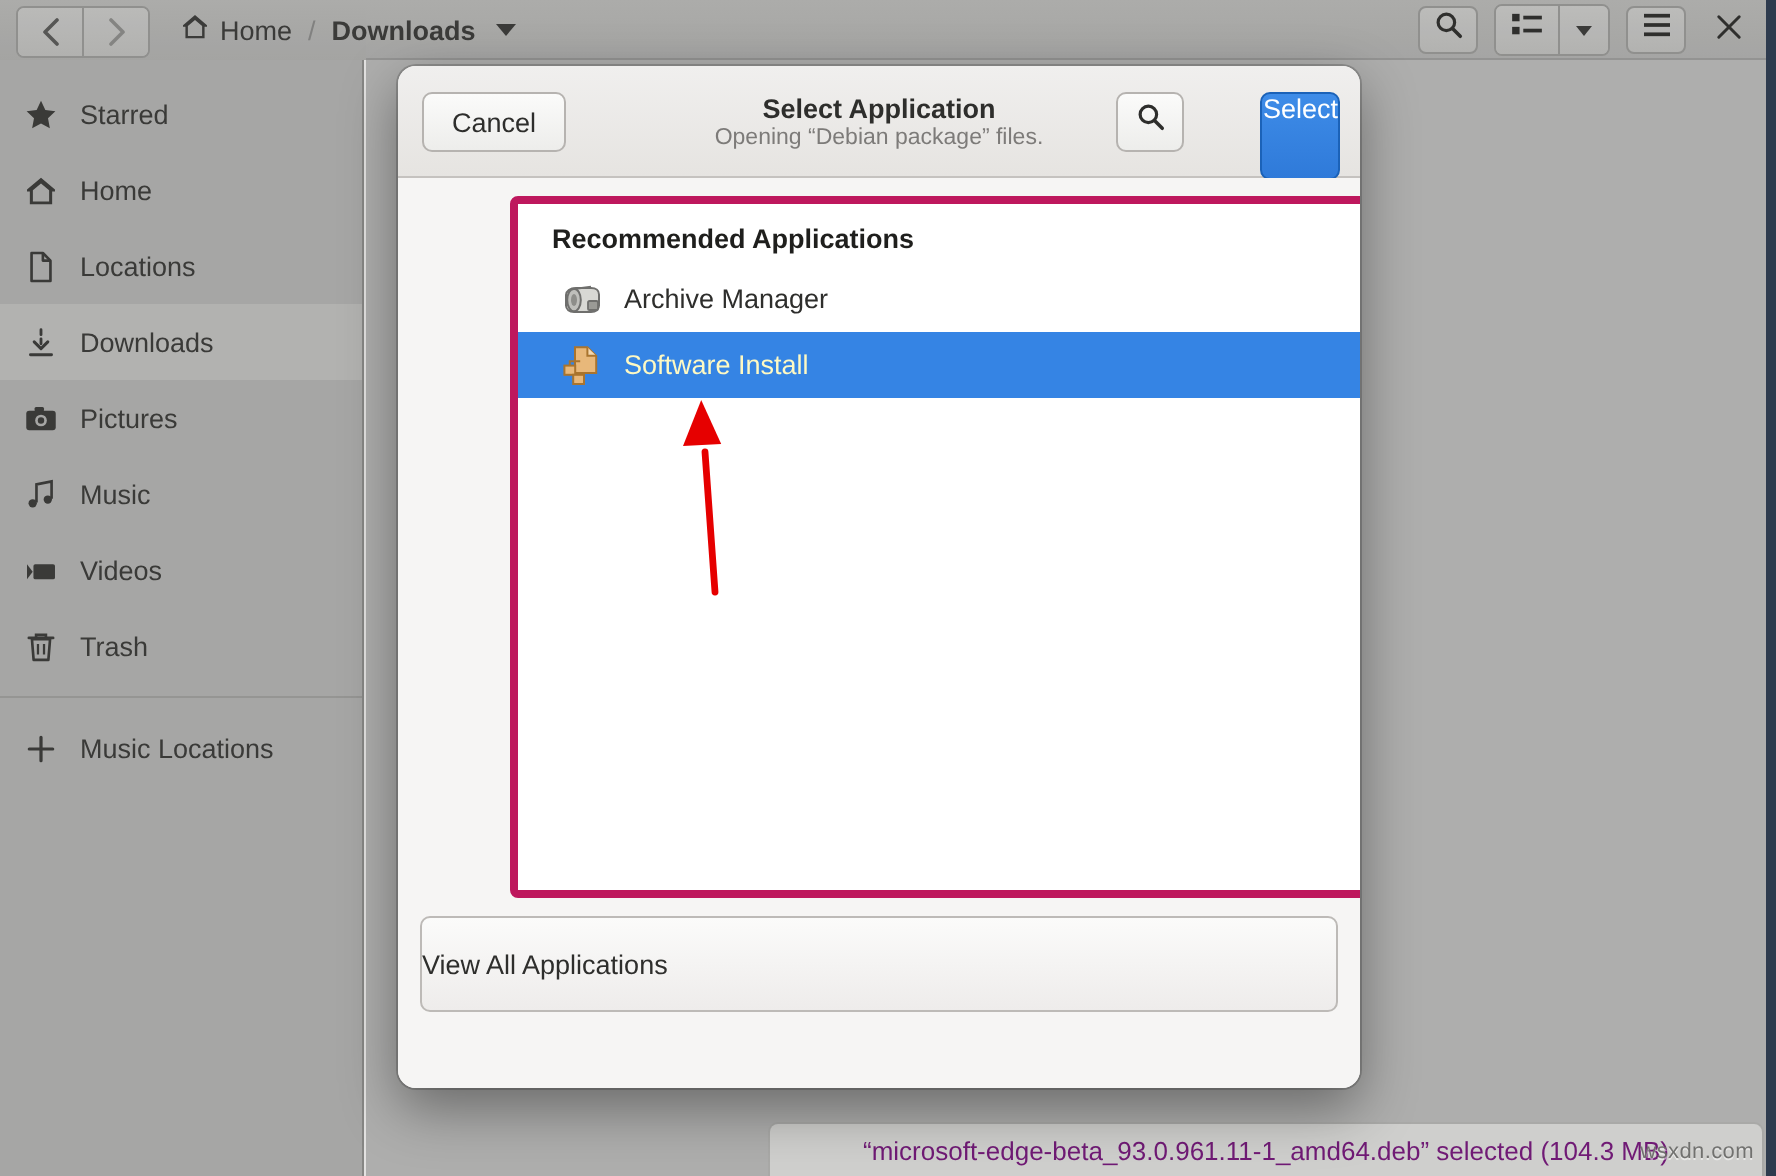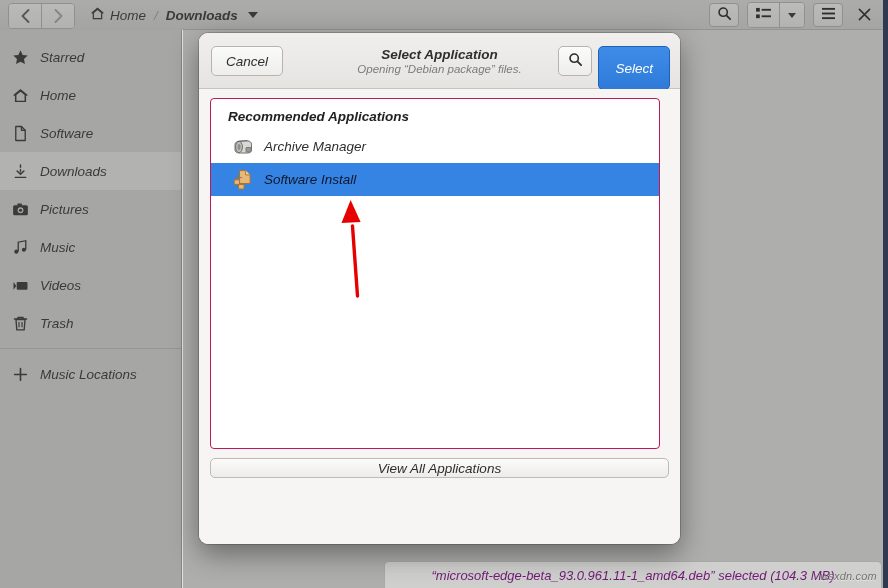--- a/index.html
+++ b/index.html
@@ -10,21 +10,20 @@
     font-family: "Liberation Sans", sans-serif;
     -webkit-font-smoothing: antialiased;
   }
 
   #screen {
     position: relative;
     width: 888px;
     height: 588px;
     overflow: hidden;
     background: #2e3b4e;
-    font-style: italic;
   }
 
   
   #fm-window {
     position: absolute;
     left: 0; top: 0;
     width: 883px; height: 588px;
     background: #f6f5f4;
     overflow: hidden;
   }
@@ -290,22 +289,22 @@
     border: 1px solid #b6b3b0;
     border-radius: 5px;
     background: linear-gradient(180deg,#fbfbfa,#ededeb);
     color: #2e2e2c;
     box-sizing: border-box;
   }
   #btn-select {
     position: absolute;
     right: 10px; top: 13px;
     height: 44px;
-    padding: 0 16px;
-    display: flex; align-items: center; justify-content: center;
+    padding: 0 0;
+    display: flex; align-items: flex-start; justify-content: center;
     border: 1px solid #1b62b8;
     border-radius: 5px;
     background: linear-gradient(180deg,#3e8ce8,#2f7ad9);
     color: #ffffff;
     font-size: 13.5px;
     box-sizing: border-box;
   }
 
   #dlg-body {
     position: absolute;
@@ -313,56 +312,57 @@
     width: 481px; height: 455px;
     background: #f6f5f4;
     padding: 9px 11px 0 11px;
     box-sizing: border-box;
   }
 
   #app-list-frame {
     width: 450px;
     height: 351px;
     background: #ffffff;
-    border: 1px solid #be185d;
+    border: 4px solid #be185d;
     border-radius: 4px;
     box-sizing: border-box;
     overflow: hidden;
+    margin-left: 45px;
   }
   #list-header {
     padding: 10px 0 6px 17px;
     font-size: 13.5px;
     font-weight: 700;
     color: #1f1f1d;
   }
   .app-row {
     height: 33px;
     display: flex;
     align-items: center;
     gap: 9px;
     padding-left: 20px;
     font-size: 13.5px;
     color: #2e2e2c;
     box-sizing: border-box;
   }
   .app-row.selected {
     background: #3584e4;
-    color: #0f172a;
+    color: #fef9c3;
   }
   .app-icon {
     width: 24px; height: 24px;
     flex: none;
     display: flex; align-items: center; justify-content: center;
   }
 
   .wide-btn {
     margin-top: 9px;
     width: 459px;
-    height: 20px;
-    display: flex; align-items: center; justify-content: center;
+    height: 48px;
+    display: flex; align-items: center; 
     border: 1px solid #bdbab7;
     border-radius: 5px;
     background: linear-gradient(180deg,#fbfbfa,#eeeceb);
     color: #2e2e2c;
     font-size: 13.5px;
     box-sizing: border-box;
   }
 
   
   #red-arrow {
@@ -479,21 +479,21 @@
         <span>Home</span>
       </div>
 
       <div class="side-item">
         <span class="side-icon">
           <svg width="17" height="17" viewBox="0 0 18 18">
             <path d="M4 1.6h6l4 4V16.4H4z" fill="none" stroke="#3a3a38" stroke-width="1.4" stroke-linejoin="round"></path>
             <path d="M10 1.6v4h4" fill="none" stroke="#3a3a38" stroke-width="1.4" stroke-linejoin="round"></path>
           </svg>
         </span>
-        <span>Software</span>
+        <span>Locations</span>
       </div>
 
       <div class="side-item selected">
         <span class="side-icon">
           <svg width="17" height="17" viewBox="0 0 18 18">
             <path d="M9 2v9.2" stroke="#3a3a38" stroke-width="1.5" stroke-linecap="round" stroke-dasharray="2.6 2.2"></path>
             <path d="M5.4 8.4L9 12l3.6-3.6" fill="none" stroke="#3a3a38" stroke-width="1.6" stroke-linecap="round" stroke-linejoin="round"></path>
             <path d="M3.4 15.2h11.2" stroke="#3a3a38" stroke-width="1.5" stroke-linecap="round"></path>
           </svg>
         </span>

